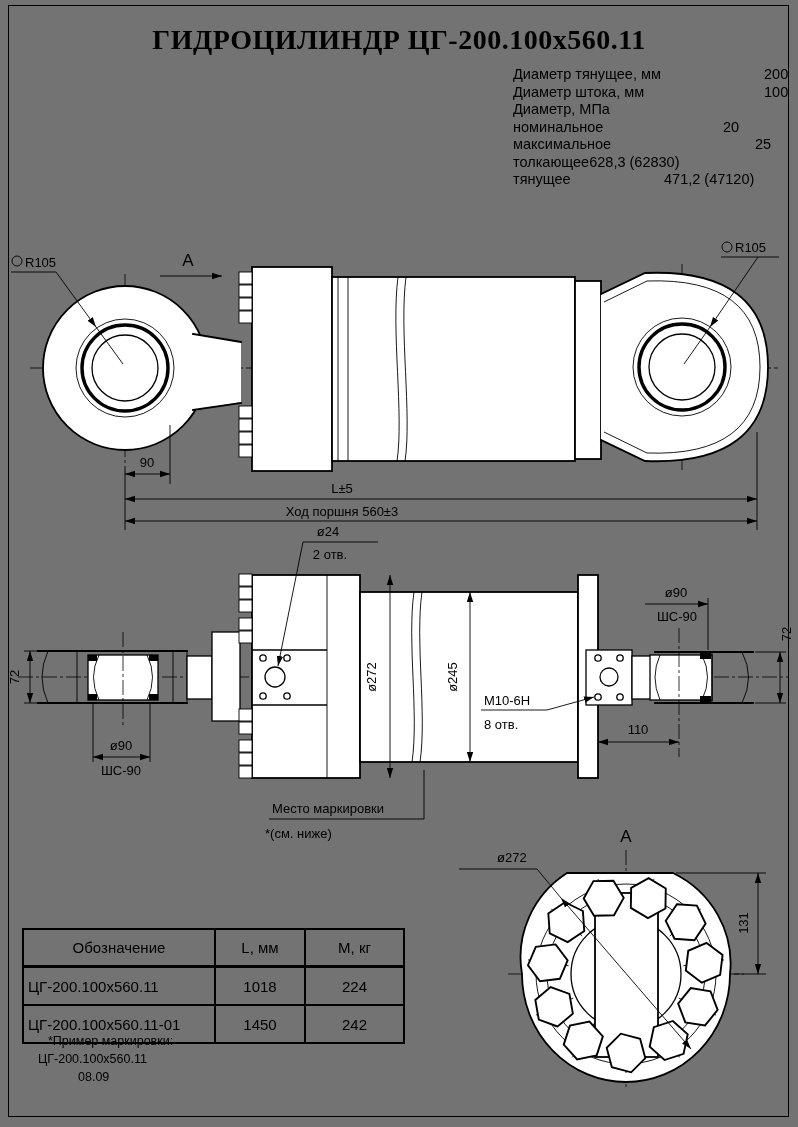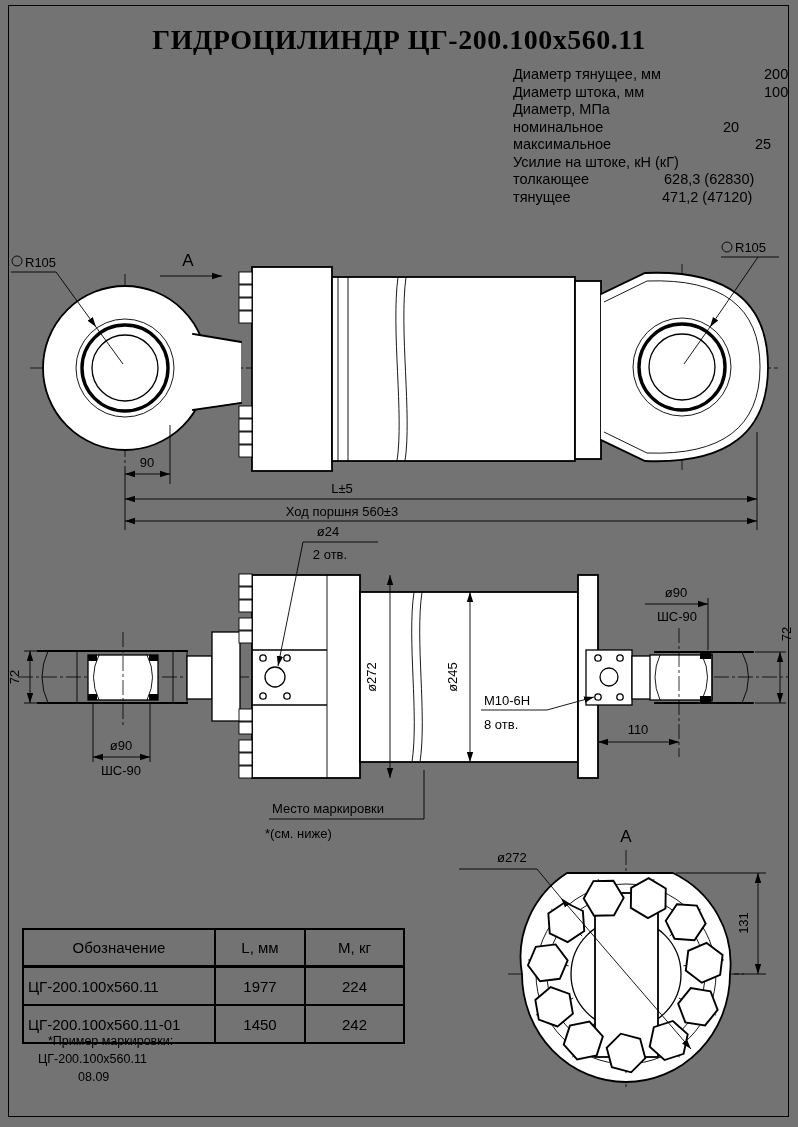--- a/index.html
+++ b/index.html
@@ -49,21 +49,20 @@
   <div id="frame"></div>
 
   <div id="title">ГИДРОЦИЛИНДР ЦГ-200.100х560.11</div>
 
   <div id="specs">
     <div class="spec-row"><span>Диаметр тянущее, мм</span><span class="v">200</span></div>
     <div class="spec-row"><span>Диаметр штока, мм</span><span class="v">100</span></div>
     <div class="spec-row"><span>Диаметр, МПа</span><span class="v"></span></div>
     <div class="spec-row"><span>номинальное</span><span class="v">20</span></div>
     <div class="spec-row"><span>максимальное</span><span class="v">25</span></div>
-    <div class="spec-row"><span>Усилие на штоке, кН (кГ)</span><span class="v"></span></div>
     <div class="spec-row"><span>толкающее</span><span class="v">628,3 (62830)</span></div>
     <div class="spec-row"><span>тянущее</span><span class="v">471,2 (47120)</span></div>
   </div>
 
   <svg width="798" height="1127" viewBox="0 0 798 1127">
     <defs>
       <marker id="arr" markerWidth="13" markerHeight="10" refX="10" refY="5" orient="auto-start-reverse" markerUnits="userSpaceOnUse">
         <path d="M10,5 L0,1.8 L0,8.2 Z" fill="#000"></path>
       </marker>
       <pattern id="h" patternUnits="userSpaceOnUse" width="6" height="6" patternTransform="rotate(45)">
@@ -349,21 +348,21 @@
 
   <table id="dim-table">
     <tbody>
         <tr>
       <th>Обозначение</th>
       <th>L, мм</th>
       <th>М, кг</th>
     </tr>
     <tr>
       <td>ЦГ-200.100х560.11</td>
-      <td>1977</td>
+      <td>1018</td>
       <td>224</td>
     </tr>
     <tr>
       <td>ЦГ-200.100х560.11-01</td>
       <td>1450</td>
       <td>242</td>
     </tr>
   </tbody>
     </table>
 

